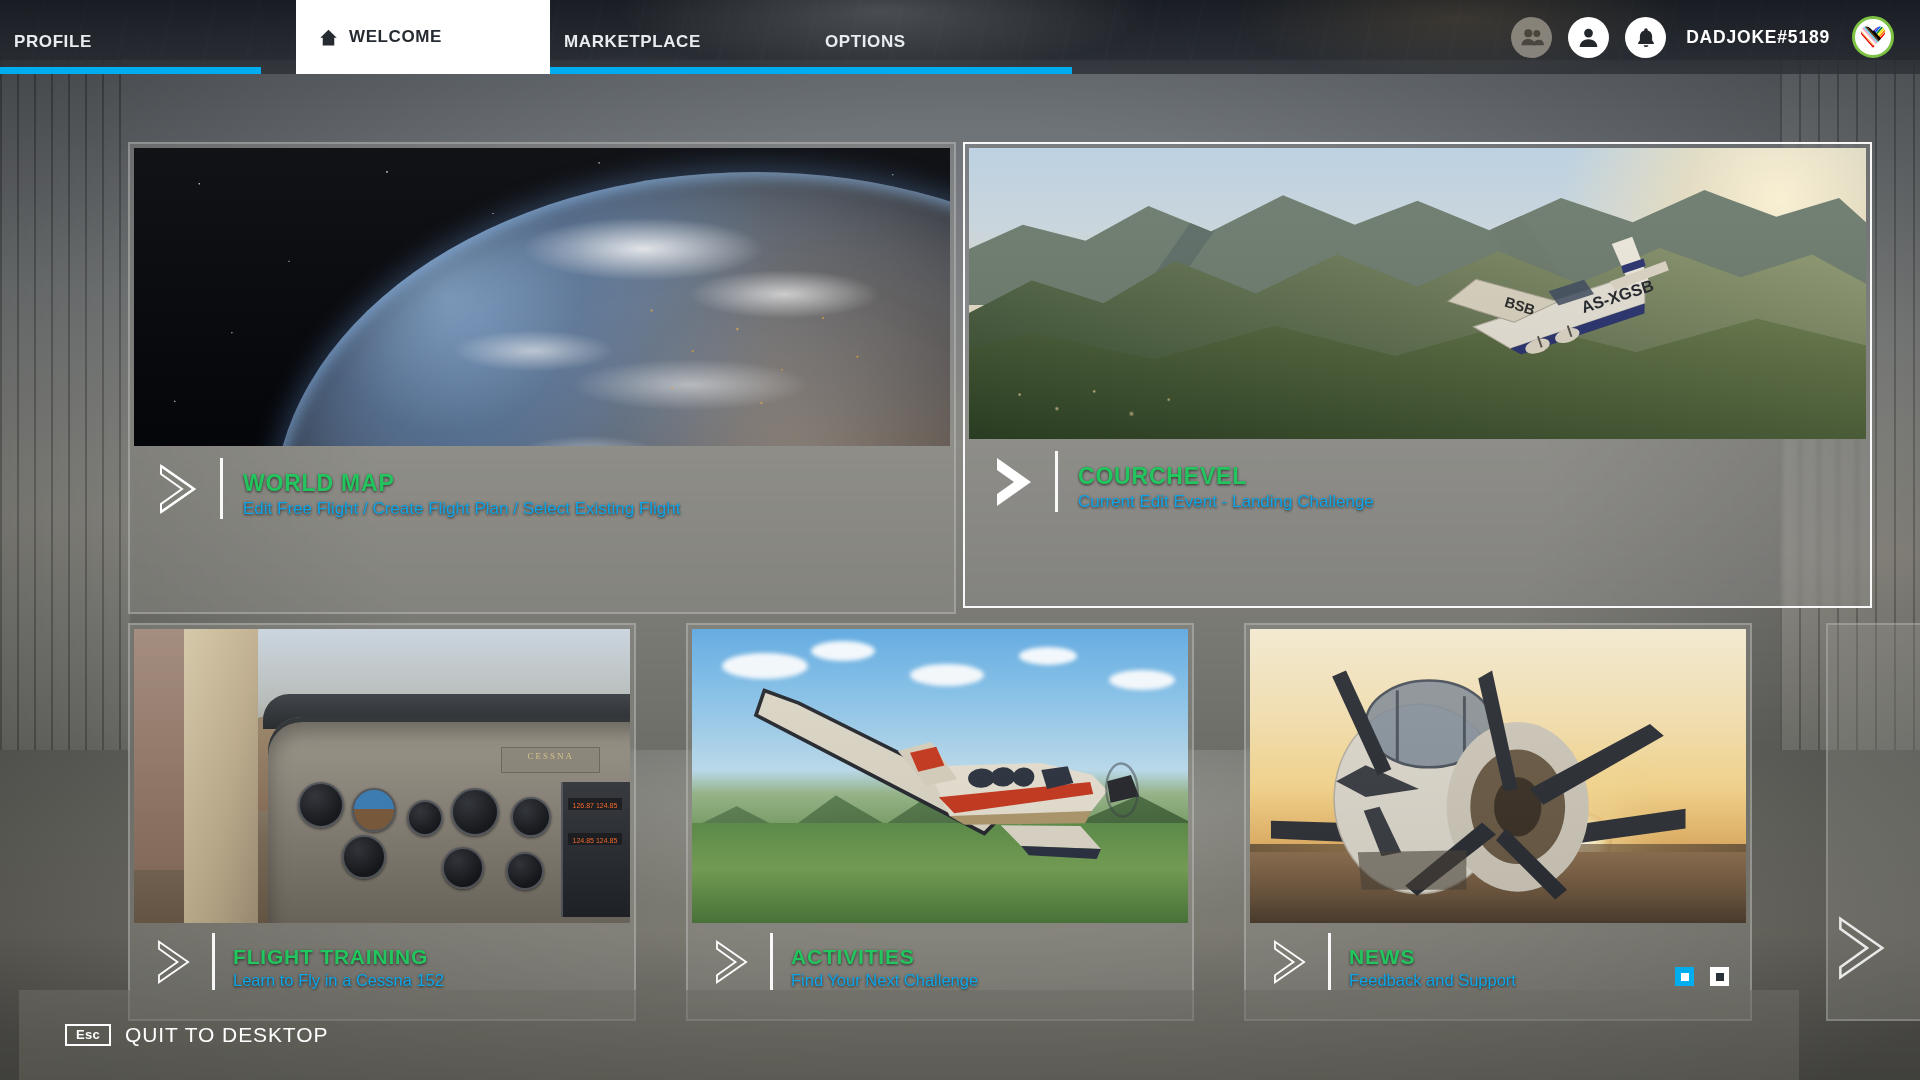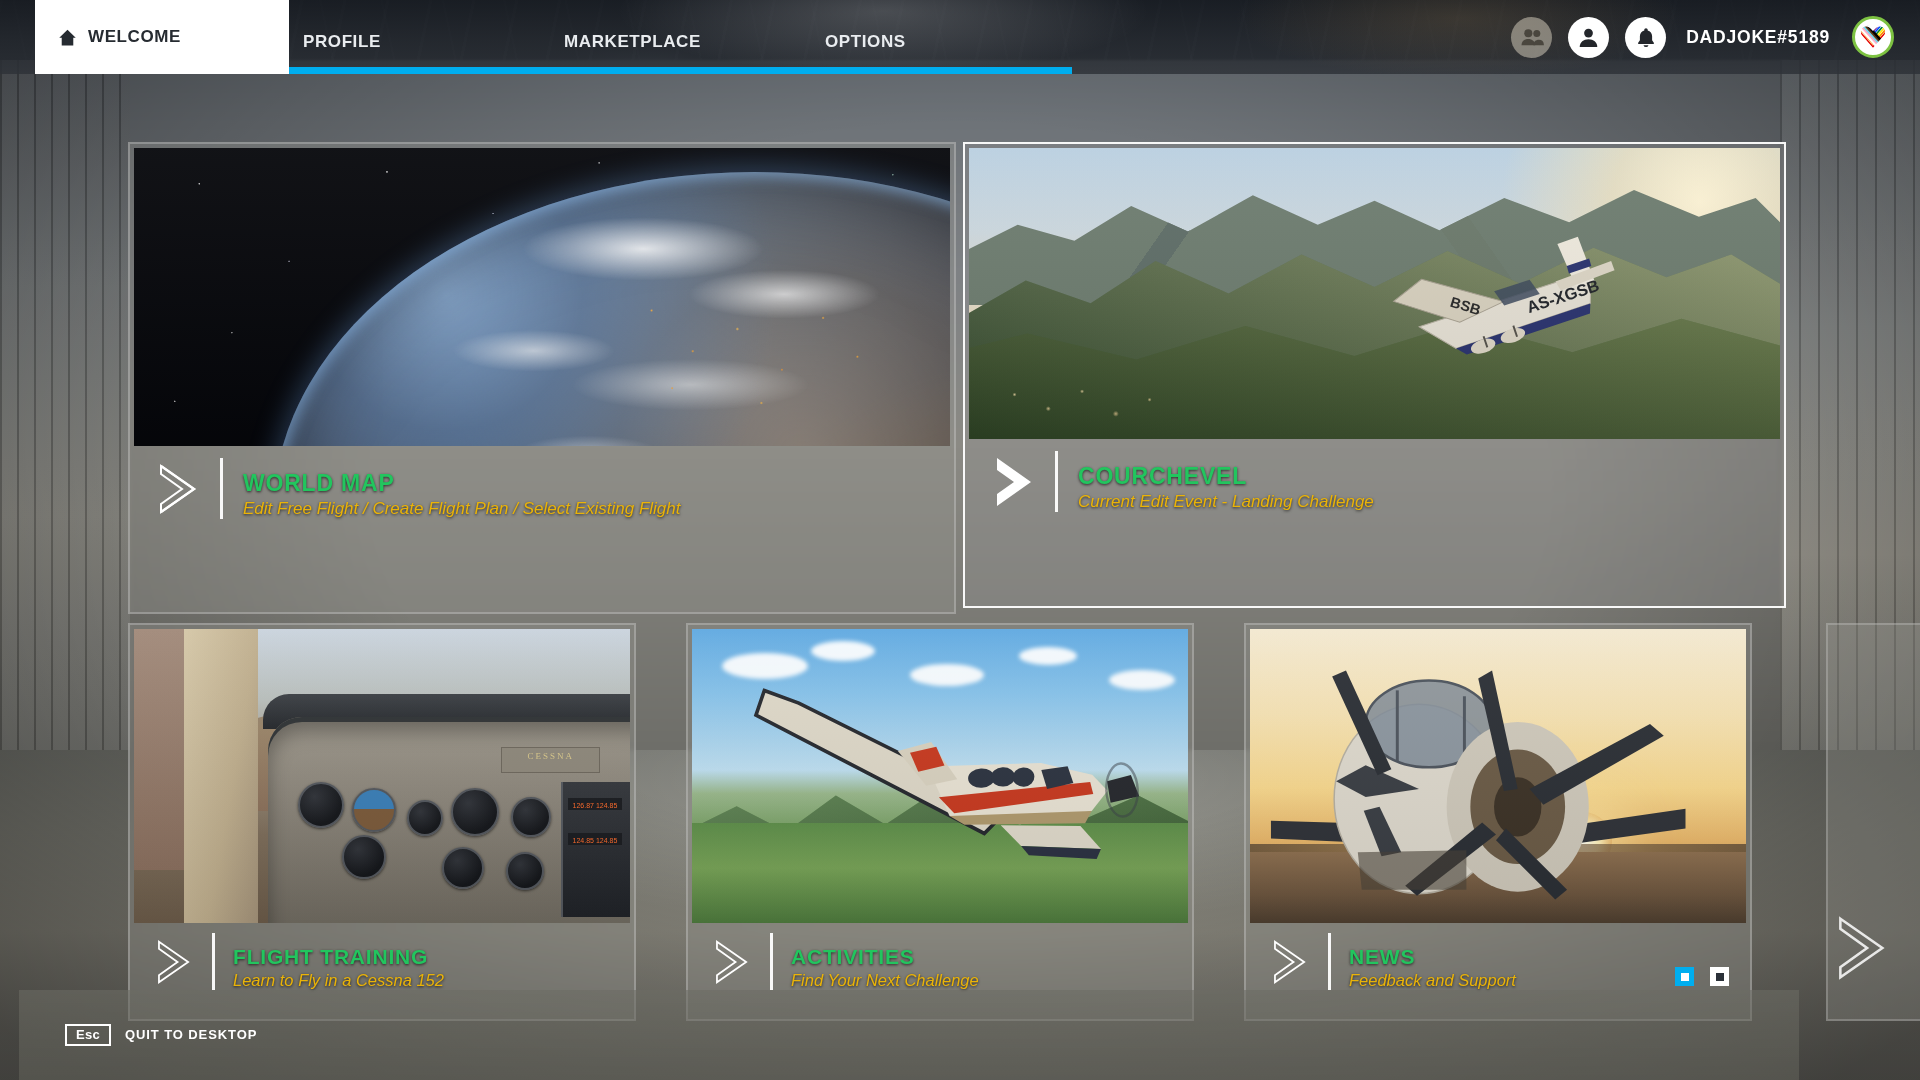--- a/index.html
+++ b/index.html
@@ -138,29 +138,29 @@
     padding:12px 0 12px 22px; gap:20px;
   }
   .chev { width:44px; height:52px; flex:0 0 44px; }
   .cap-sep { width:3px; align-self:stretch; background:#ffffff; opacity:0.95; }
   .cap-txt { display:flex; flex-direction:column; justify-content:center; gap:2px; }
   .cap-title {
     color:#22c55e; font-weight:bold; letter-spacing:0.8px;
     text-shadow:0 1px 3px rgba(0,0,0,0.7);
     margin-top:12px;
   }
-  .cap-sub { color:#eab308; text-shadow:0 1px 3px rgba(0,0,0,0.75);font-style:italic; }
+  .cap-sub { color:#0ea5e9; text-shadow:0 1px 3px rgba(0,0,0,0.75); }
 
   
   #tile-worldmap { left:128px; top:68px; width:828px; height:472px; }
   #tile-worldmap .thumb { height:298px; }
   #tile-worldmap .cap-title { font-size:23px; }
   #tile-worldmap .cap-sub { font-size:17px; }
 
-  #tile-courchevel { left:963px; top:68px; width:823px; height:466px; }
+  #tile-courchevel { left:963px; top:68px; width:909px; height:466px; }
   #tile-courchevel .thumb { height:291px; }
   #tile-courchevel .cap-title { font-size:23px; }
   #tile-courchevel .cap-sub { font-size:17px; }
 
   
   .tile.row2 { top:549px; width:508px; height:398px; }
   .tile.row2 .thumb { height:294px; }
   .tile.row2 .cap-title { font-size:21px; }
   .tile.row2 .cap-sub { font-size:16.5px; }
   .tile.row2 .caption { padding:10px 0 10px 20px; gap:18px; }
@@ -189,21 +189,21 @@
   #footer {
     position:absolute; left:0; bottom:0; width:1780px; height:90px; z-index:40;
     background:linear-gradient(180deg, rgba(108,108,100,0.58) 0%, rgba(96,96,88,0.62) 100%);
     display:flex; align-items:center;margin-left:19px;
   }
   .esc-wrap { display:flex; align-items:center; gap:14px; margin-left:46px; cursor:pointer; }
   .esc-key {
     border:2px solid #ffffff; color:#ffffff; font-size:13px; font-weight:bold;
     padding:2px 9px 3px; line-height:1.05; letter-spacing:0.3px;
   }
-  .esc-label { color:#ffffff; font-size:13px; font-weight:bold; letter-spacing:0.9px; }
+  .esc-label { color:#ffffff; font-size:21px; font-weight:normal; letter-spacing:0.9px; }
 
   
   .art { position:absolute; inset:0; }
 
   
   .earth-sky { position:absolute; inset:0; background:#05060a; }
   .earth-stars{ position:absolute; inset:0;
     background-image:
       radial-gradient(1.2px 1.2px at 8% 12%, #fff, transparent),
       radial-gradient(1px 1px at 19% 38%, #e8e8ff, transparent),
@@ -363,30 +363,30 @@
   <div class="bg-wallL"></div>
   <div class="bg-wallR"></div>
   <div class="bg-floor"></div>
   <div class="bg-vign"></div>
 </div>
 
 <div id="topbar">
 
   <div class="tabs">
 
+    <div class="tab plain tab-profile">
+      <span class="tab-label">PROFILE</span>
+      <span class="underline"></span>
+    </div>
+
     <div class="tab home">
       <svg class="home-ico" viewBox="0 0 24 24">
         <path d="M12 2.2 1.6 12.3h3.1V22h14.6v-9.7h3.1z" fill="#262b31"></path>
       </svg>
       <span class="tab-label">WELCOME</span>
-    </div>
-
-    <div class="tab plain tab-profile">
-      <span class="tab-label">PROFILE</span>
-      <span class="underline"></span>
     </div>
 
     <div class="tab plain tab-marketplace">
       <span class="tab-label">MARKETPLACE</span>
       <span class="underline"></span>
     </div>
 
     <div class="tab plain tab-options">
       <span class="tab-label">OPTIONS</span>
       <span class="underline"></span>

